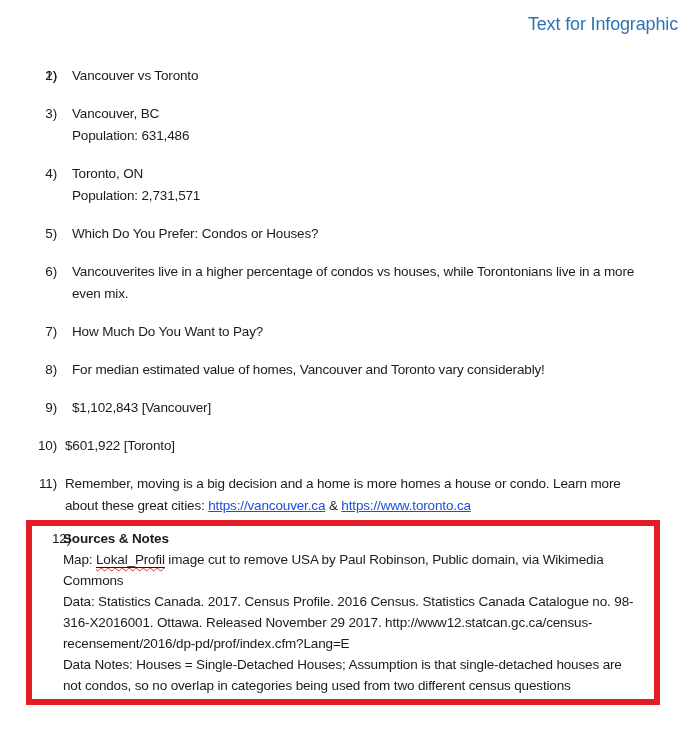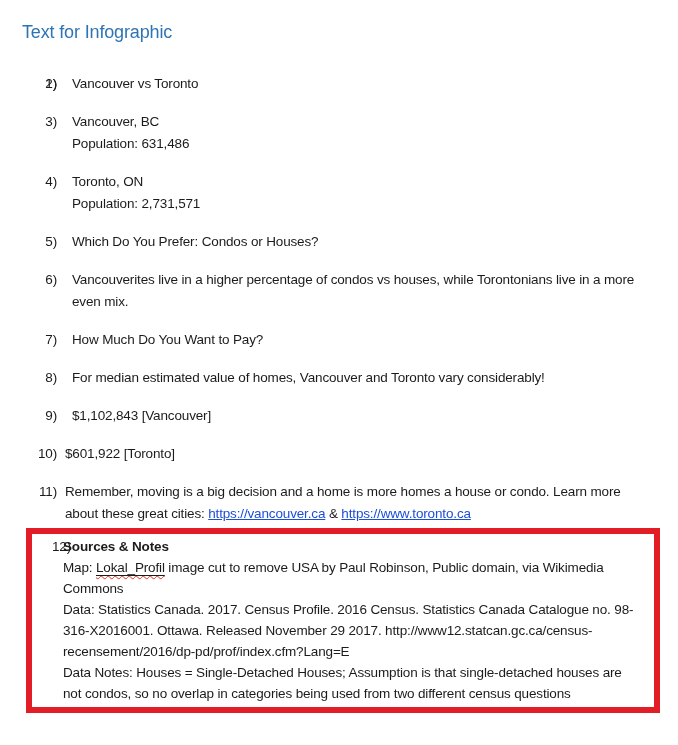--- a/index.html
+++ b/index.html
@@ -7,25 +7,26 @@
     width: 678px; height: 745px;
     background: #ffffff;
     font-family: "Liberation Sans", "DejaVu Sans", sans-serif;
     color: #1b1b1b;
     font-size: 13.5px;
     letter-spacing: -0.15px;
     overflow: hidden;
   }
   .page { position: relative; width: 678px; height: 745px; }
   .doc-title {
-    margin: 20px 0 0 22px;
+    margin: 12px 0 0 22px;
     font-size: 18px;
     line-height: 24px;
     color: #2E74B5;
     font-weight: 400;
+    text-align: right;
   }
   .list { margin-top: 29px; }
   .item {
     position: relative;
     padding-left: 72px;
     margin-bottom: 16px;
     line-height: 22px;
   }
   .item .num {
     position: absolute;

